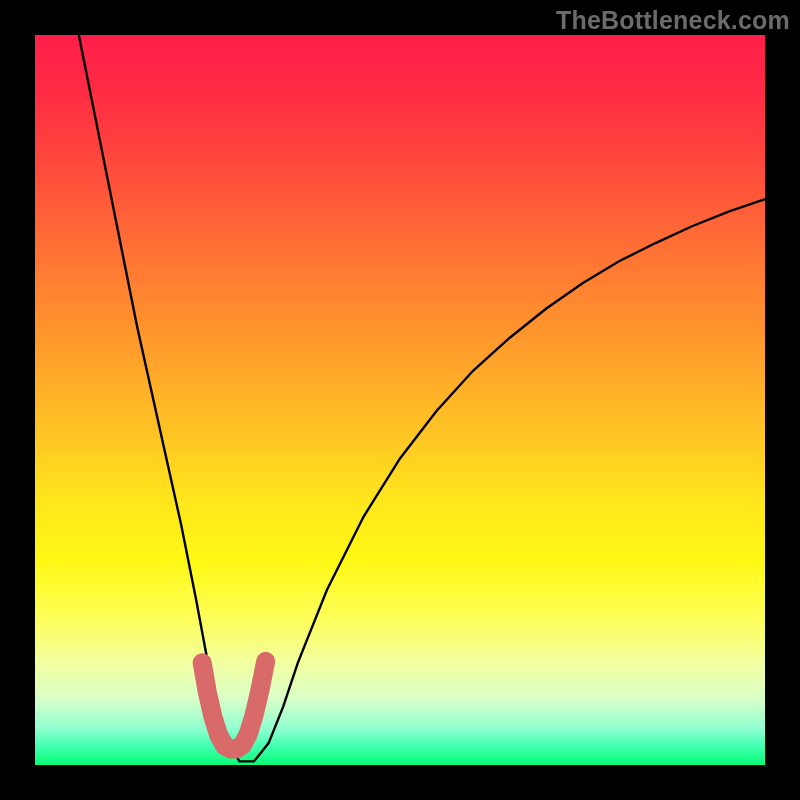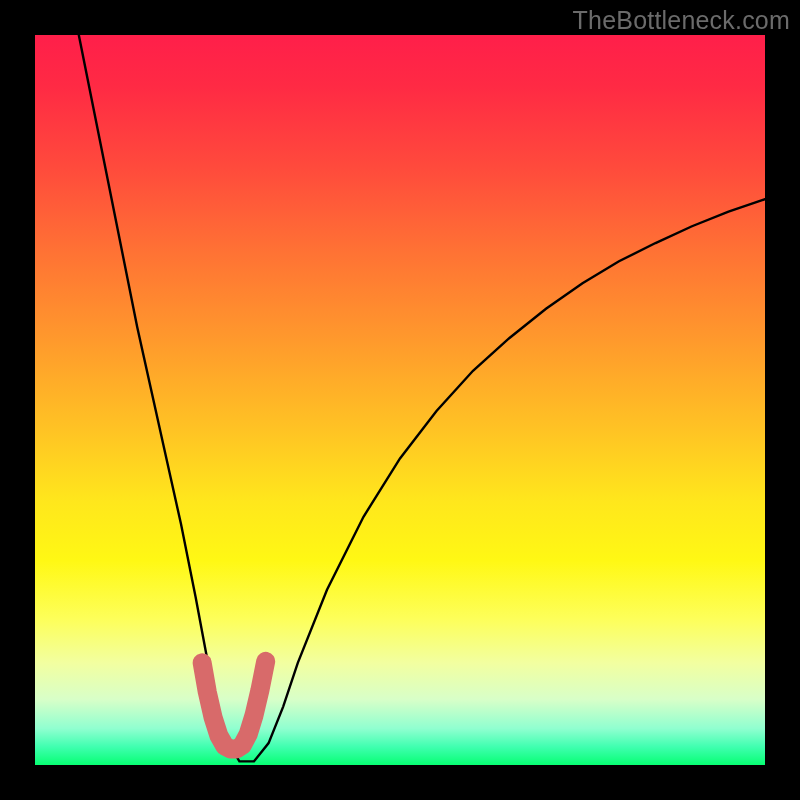--- a/index.html
+++ b/index.html
@@ -42,21 +42,21 @@
       #07ff73 100%
     );
   }
   .watermark {
     position: absolute;
     top: 6px;
     right: 10px;
     color: #6b6b6b;
     font-size: 25px;
     letter-spacing: 0.2px;
-    font-weight: 400;
+    font-weight: 700;
   }
   svg.curve {
     position: absolute;
     left: 0;
     top: 0;
     width: 730px;
     height: 730px;
   }
 </style>
 </head>

